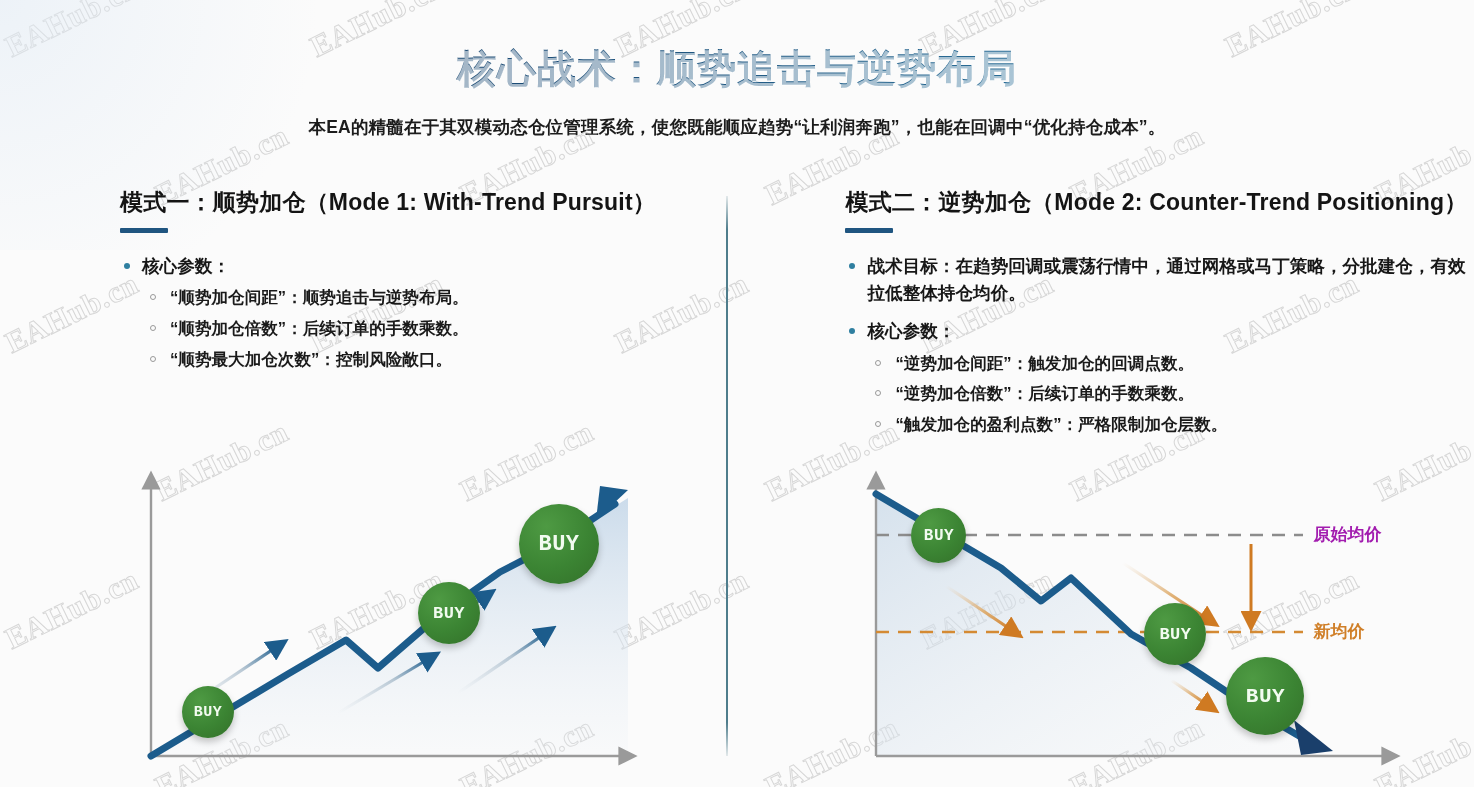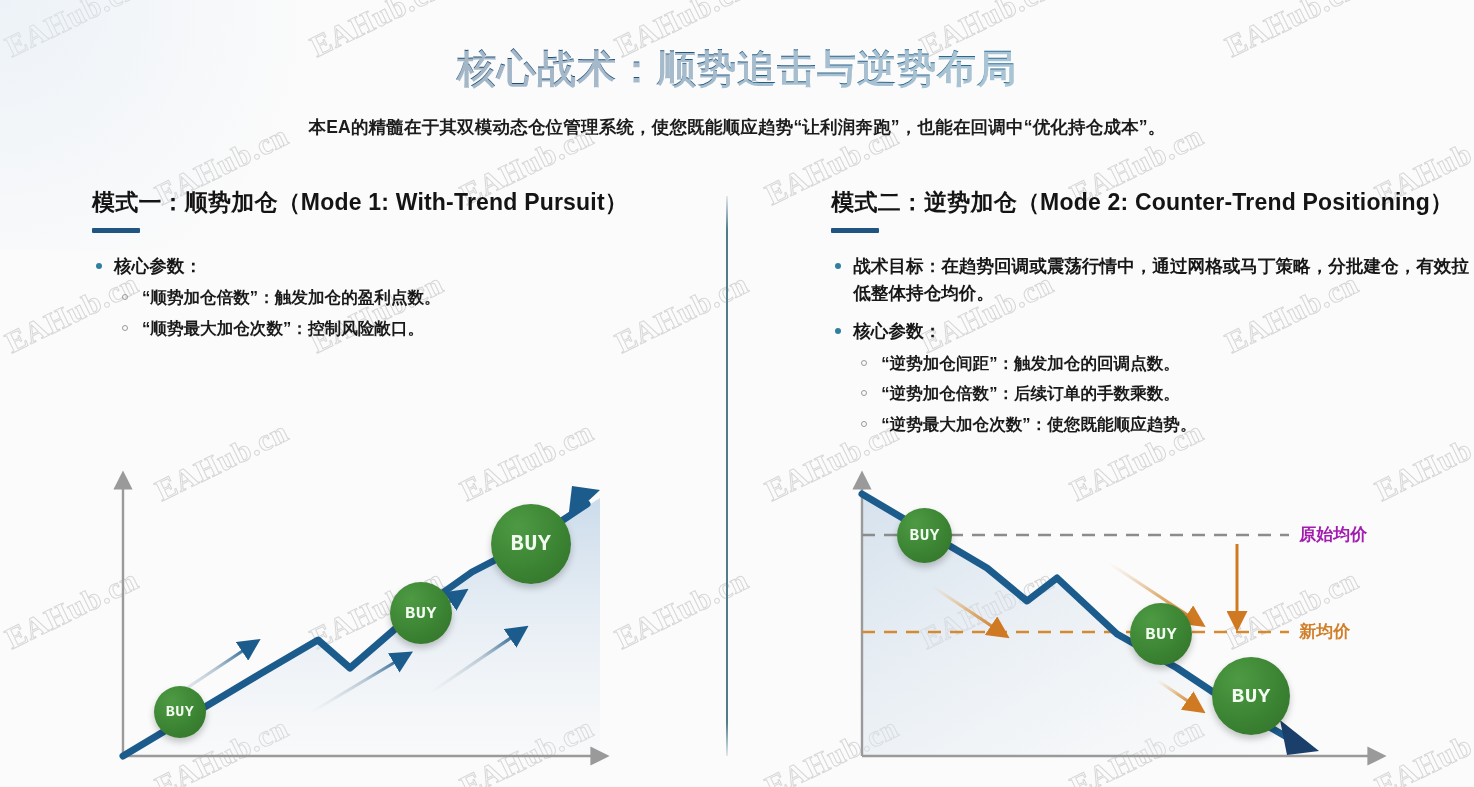--- a/index.html
+++ b/index.html
@@ -44,21 +44,21 @@
     text-shadow:0 1px 0 rgba(255,255,255,.6);
   }
   #subtitle{
     margin:22px 0 0 0;font-size:17.5px;font-weight:700;color:#1c1c1c;
     letter-spacing:.2px;line-height:1.5;
   }
 
   
   #columns{position:absolute;left:0;top:188px;width:100%;height:580px;display:flex;}
   .col{position:relative;box-sizing:border-box;}
-  .col.left{width:640px;margin-left:92px;}
+  .col.left{width:640px;margin-left:120px;}
   .col.right{width:660px;margin-left:116px;}
   #divider{
     position:absolute;left:726px;top:196px;width:2px;height:560px;
     background:linear-gradient(180deg,rgba(90,130,140,.15) 0%,#4f7d8c 6%,#4f7d8c 94%,rgba(90,130,140,.15) 100%);
     z-index:3;
   }
 
   .mode-heading{
     font-size:23px;font-weight:700;color:#141414;margin:0;
     letter-spacing:.2px;line-height:1.25;white-space:nowrap;
@@ -150,21 +150,22 @@
   <div id="columns">
 
     <div class="col left">
       <h2 class="mode-heading">模式一：顺势加仓（Mode 1: With-Trend Pursuit）</h2>
       <div class="accent-bar"></div>
 
       <ul class="bullets">
         <li class="bullet">
           <span>核心参数：</span>
           <ul class="subs">
-            <li class="sub"><span>“顺势加仓倍数”：触发加仓的盈利点数。</span></li>
+            <li class="sub"><span>“顺势加仓间距”：顺势追击与逆势布局。</span></li>
+            <li class="sub"><span>“顺势加仓倍数”：后续订单的手数乘数。</span></li>
             <li class="sub"><span>“顺势最大加仓次数”：控制风险敞口。</span></li>
           </ul>
         </li>
       </ul>
 
       <div class="diagram-wrap" style="position:absolute;left:8px;top:280px;width:560px;height:310px;">
         <svg width="560" height="310" viewBox="0 0 560 310">
           <defs>
             <linearGradient id="upFill" x1="0" y1="0" x2="0" y2="1">
               <stop offset="0%" stop-color="#c3d6e8" stop-opacity=".85"></stop>
@@ -215,21 +216,21 @@
 
       <ul class="bullets">
         <li class="bullet">
           <span>战术目标：在趋势回调或震荡行情中，通过网格或马丁策略，分批建仓，有效拉低整体持仓均价。</span>
         </li>
         <li class="bullet">
           <span>核心参数：</span>
           <ul class="subs">
             <li class="sub"><span>“逆势加仓间距”：触发加仓的回调点数。</span></li>
             <li class="sub"><span>“逆势加仓倍数”：后续订单的手数乘数。</span></li>
-            <li class="sub"><span>“逆势最大加仓次数”：使您既能顺应趋势。</span></li>
+            <li class="sub"><span>“触发加仓的盈利点数”：严格限制加仓层数。</span></li>
           </ul>
         </li>
       </ul>
 
       <div class="diagram-wrap" style="position:absolute;left:6px;top:280px;width:570px;height:310px;">
         <svg width="570" height="310" viewBox="0 0 570 310">
           <defs>
             <linearGradient id="downFill" x1="0" y1="0" x2="1" y2="1">
               <stop offset="0%" stop-color="#c9d9e8" stop-opacity=".75"></stop>
               <stop offset="100%" stop-color="#eef2f6" stop-opacity=".15"></stop>

